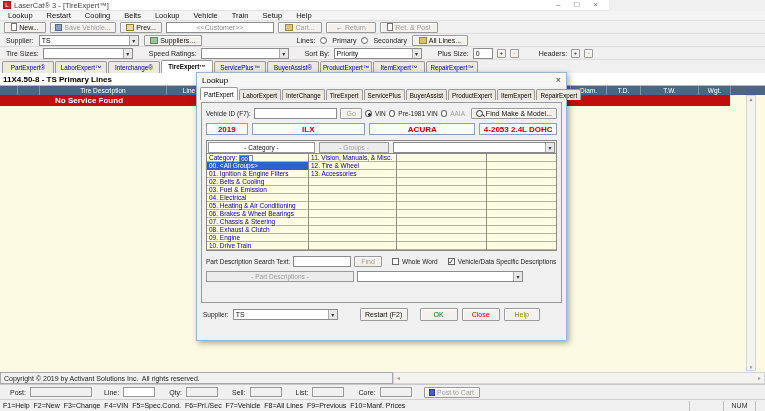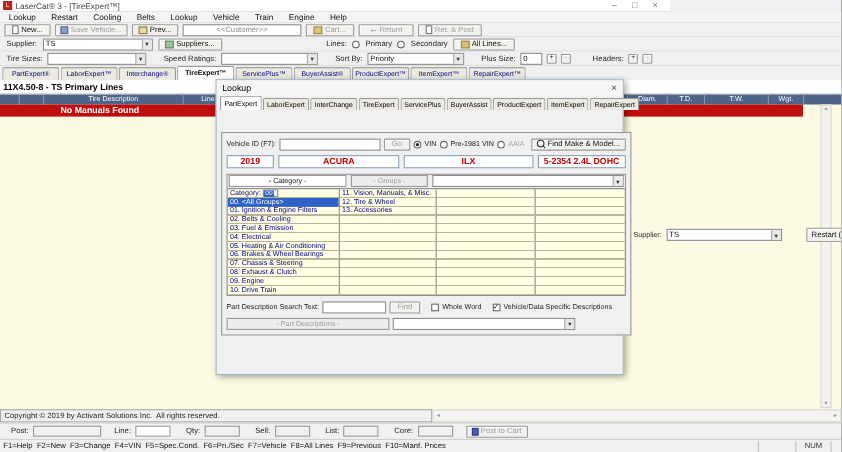--- a/index.html
+++ b/index.html
@@ -76,21 +76,21 @@
   .statuscell { height:10px; border-left:1px solid #c0c0c0; font-size:7px; color:#333; display:flex; align-items:center; justify-content:center; }
 
   
   .dlg { position:absolute; left:196px; top:72px; width:371px; height:269px; background:#f0f0f0; border:1px solid #9cb4cc; box-shadow:2px 2px 6px rgba(0,0,0,.35); display:flex; flex-direction:column; }
   .dlg-title { height:14px; background:#f6f6f6; display:flex; align-items:center; padding:0 5px; }
   .dlg-title .t { font-size:8px; color:#000; }
   .dlg-title .x { margin-left:auto; font-size:9px; color:#444; line-height:12px; }
   .dlg-tabs { height:13px; display:flex; align-items:flex-end; padding-left:3px; background:#f0f0f0; }
   .dtab { flex:0 0 auto; height:11px; padding:0 3px; background:#ece9e0; border:1px solid #999; border-bottom:none; border-radius:2px 2px 0 0; font-size:6.3px; color:#000; line-height:11px; margin-right:1px; white-space:nowrap; }
   .dtab.active { background:#fff; height:13px; line-height:13px; }
-  .dlg-body { flex:1; padding:2px 4px 18px 4px; display:flex; flex-direction:row;align-items:center; }
+  .dlg-body { flex:1; padding:2px 4px 18px 4px; display:flex; flex-direction:column; }
   .dlg-page { flex:1; border:1px solid #999; background:#f0f0f0; padding:4px 4px 3px 4px; display:flex; flex-direction:column; }
   .drow { display:flex; align-items:center; gap:3px; }
   .slbl { font-size:6.5px; color:#222; white-space:nowrap; }
   .dinput { height:11px; background:#fff; border:1px solid #8c8c8c; }
   .vbox { height:12px; background:#fff; border:1px solid #8aa0b8; display:flex; align-items:center; justify-content:center; font-size:8px; font-weight:bold; color:#c00000; white-space:nowrap; overflow:hidden; }
   .catbox { margin-top:4px; border:1px solid #888; background:#fffde4; }
   .cat-header { height:13px; background:#f0f0f0; border-bottom:1px solid #888; display:flex; align-items:center; gap:4px; padding:0 1px; }
   .cat-btn { height:11px; background:#fff; border:1px solid #9a9a9a; font-size:6.5px; color:#111; display:flex; align-items:center; justify-content:center; }
   .cat-grid { display:flex; height:96px; }
   .cat-col { height:96px; border-right:1px solid #8f8f7f; background:repeating-linear-gradient(to bottom, transparent 0, transparent 7px, #b9b39a 7px, #b9b39a 8px); overflow:hidden; }
@@ -125,21 +125,21 @@
 
   <div class="menubar">
 
   <span>Lookup</span>
       <span>Restart</span>
       <span>Cooling</span>
       <span>Belts</span>
       <span>Lookup</span>
       <span>Vehicle</span>
       <span>Train</span>
-      <span>Engine</span>
+      <span>Setup</span>
       <span>Help</span>
     </div>
 
   <div class="tb tb1">
     <span class="btn" style="width:42px">
         <span class="ico ico-doc"></span>
         <span>New...</span>
       </span>
     <span class="btn disabled" style="width:66px">
         <span class="ico ico-disk"></span>
@@ -238,21 +238,21 @@
         <span></span>
         <span>Tire Description</span>
         <span>Line</span>
         <span></span>
         <span>Diam.</span>
         <span>T.D.</span>
         <span>T.W.</span>
         <span>Wgt.</span>
         <span></span>
       </div>
-    <div class="redrow">No Manuals Found</div>
+    <div class="redrow">No Service Found</div>
     <div class="vscroll">
       <span>▲</span>
       <span>▼</span>
     </div>
     <div class="bottombar">
       <div class="copybox">Copyright © 2019 by Activant Solutions Inc.  All rights reserved.</div>
       <div class="hscroll">
         <span>◄</span>
         <span>►</span>
       </div>
@@ -325,23 +325,23 @@
           <span class="slbl" style="color:#a0a0a0">AAIA</span>
           <span class="spacer"></span>
           <span class="btn" style="width:86px">
               <span class="mag"></span>
               <span>Find Make &amp; Model...</span>
             </span>
         </div>
 
         <div class="drow" style="height:14px; margin-top:2px; gap:4px">
           <span class="vbox" style="flex:0.55">2019</span>
+          <span class="vbox" style="flex:1.55">ILX</span>
           <span class="vbox" style="flex:1.45">ACURA</span>
-          <span class="vbox" style="flex:1.55">ILX</span>
-          <span class="vbox" style="flex:1.05">5-2354 2.4L DOHC</span>
+          <span class="vbox" style="flex:1.05">4-2053 2.4L DOHC</span>
         </div>
 
         <div class="catbox">
           <div class="cat-header">
             <span class="cat-btn" style="width:107px">- Category -</span>
             <span class="cat-btn" style="width:70px; color:#9d9d9d; background:#ececec">- Groups -</span>
             <span class="combo" style="flex:1">
                 <span></span>
                 <span class="arrow">▾</span>
               </span>

